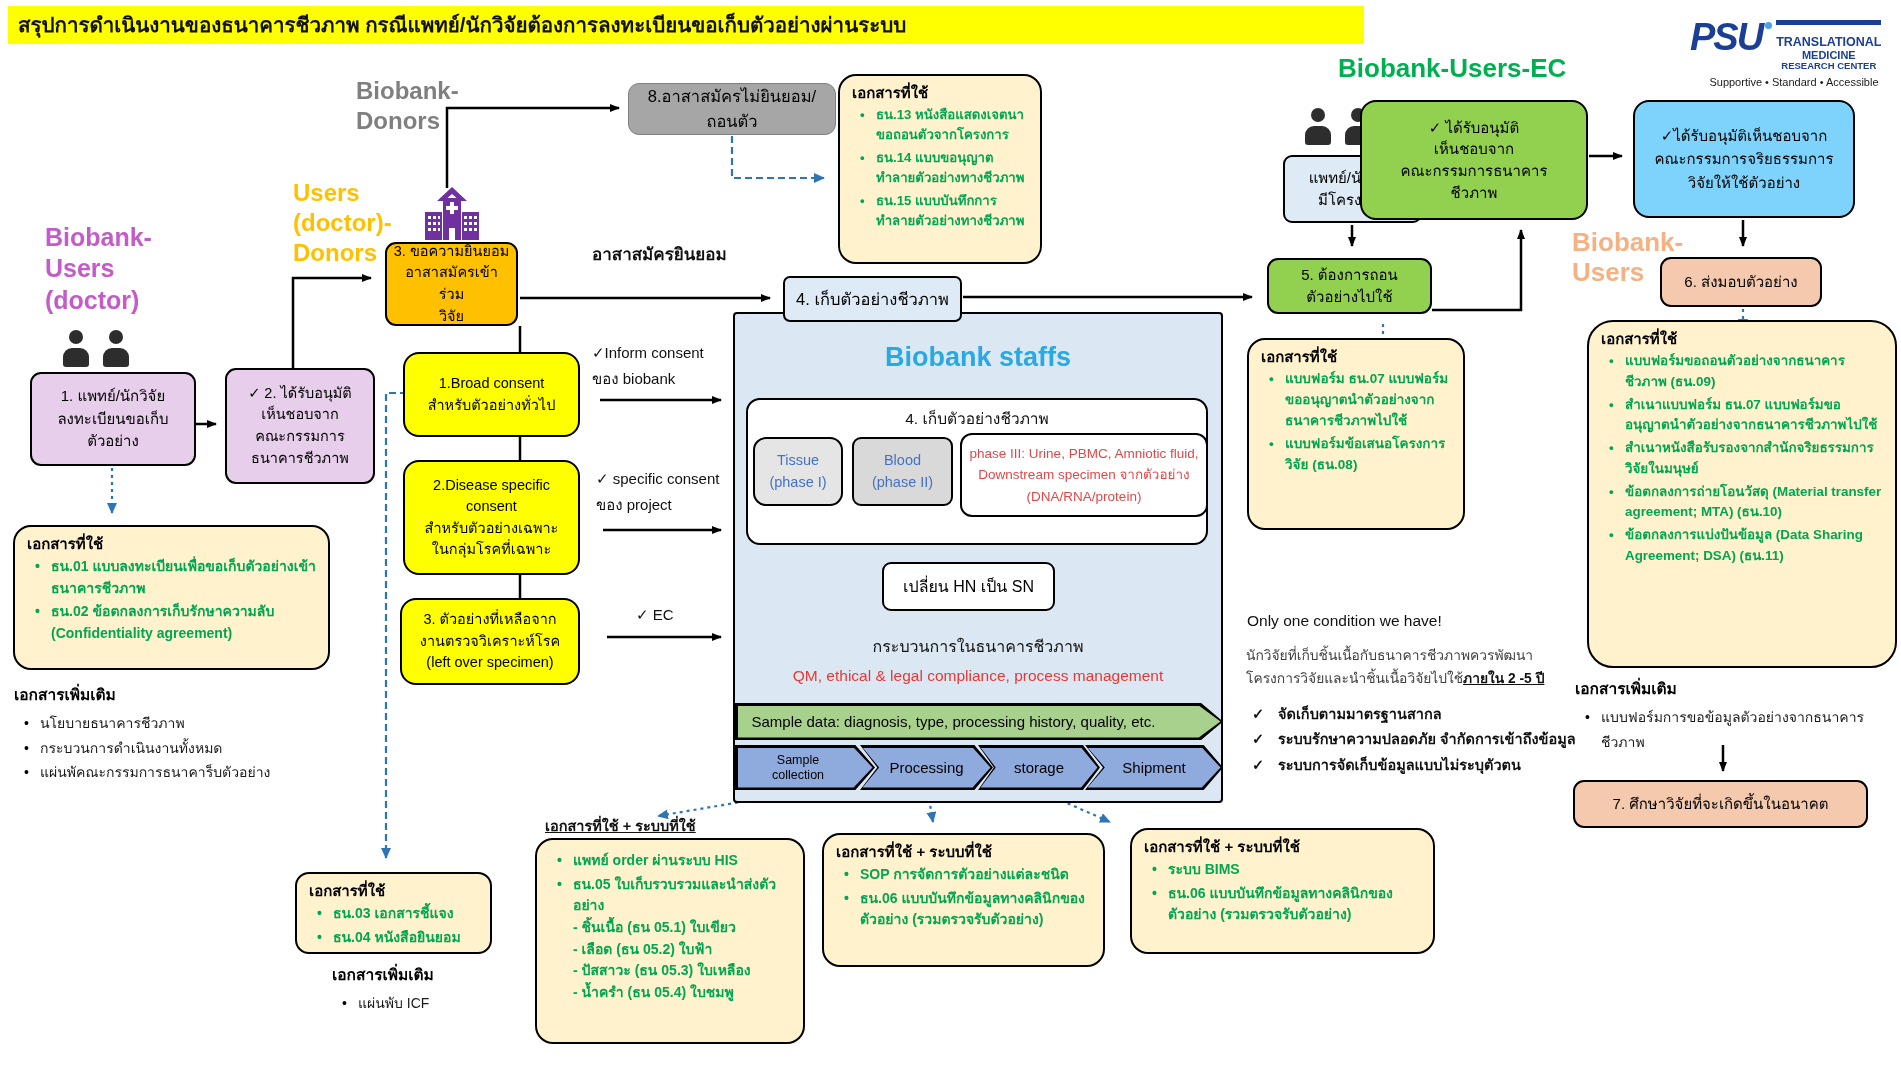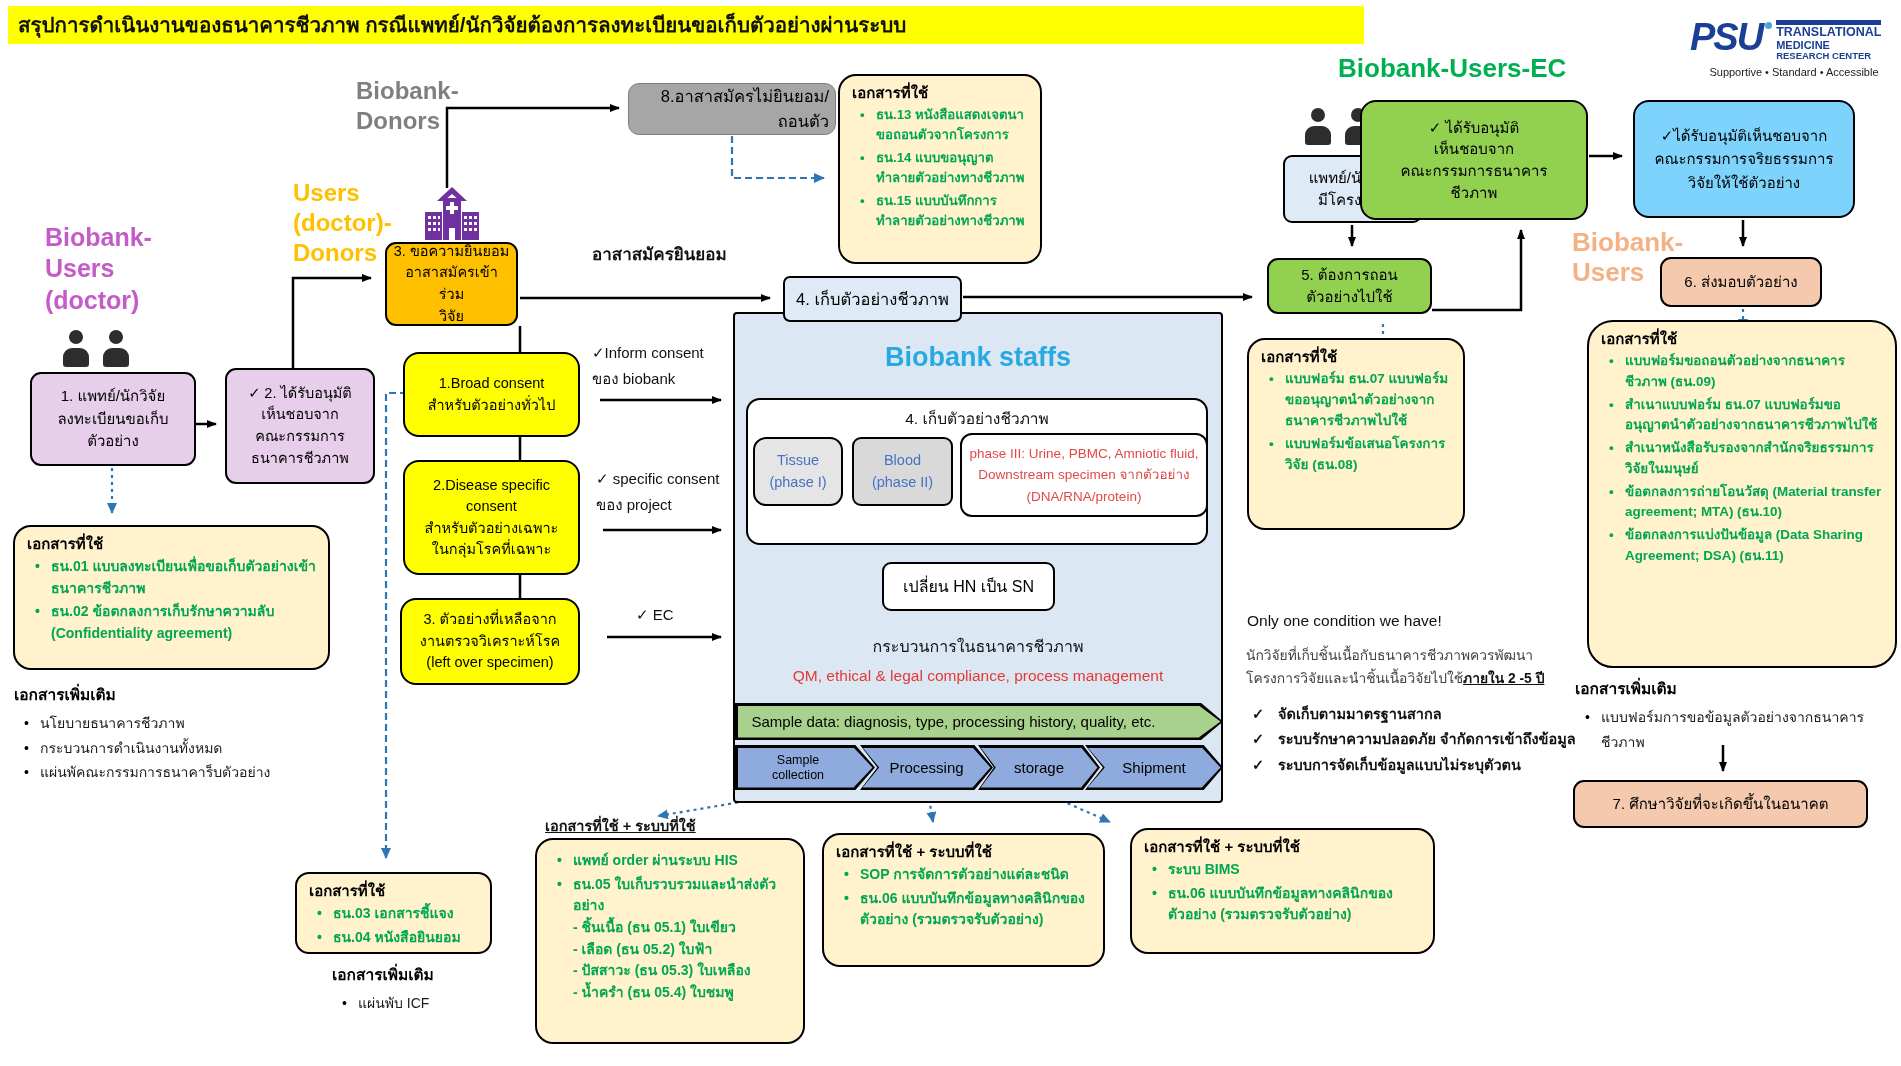--- a/index.html
+++ b/index.html
@@ -40,21 +40,21 @@
     justify-content:center;text-align:center;color:#000;line-height:1.15;white-space:pre-line;}
   .arrowR .shape,.arrowR .fill{clip-path:polygon(0 0,86% 0,100% 50%,86% 100%,0 100%);}
   .arrowN .shape,.arrowN .fill{clip-path:polygon(0 0,86% 0,100% 50%,86% 100%,0 100%,13% 50%);}
   .bannerClip .shape,.bannerClip .fill{clip-path:polygon(0 0,95.5% 0,100% 50%,95.5% 100%,0 100%);}
   .bannerClip .fill{background:#A9D18E;justify-content:flex-start;padding-left:14px;font-size:15px;}
   .check{display:inline-block;width:26px;font-weight:bold;}
   .logo{position:absolute;z-index:3;}
   .logo .row{display:flex;align-items:flex-start;}
   .logo .psu{font-size:38px;font-weight:bold;font-style:italic;color:#1B3F94;letter-spacing:-2px;line-height:0.9;}
   .logo .dot{width:7px;height:7px;border-radius:50%;background:#4AA3DD;margin:2px 4px 0 3px;}
-  .logo .org{border-top:5px solid #1B3F94;padding-top:0;color:#1B3F94;font-weight:bold;line-height:1.12;}
+  .logo .org{border-top:5px solid #1B3F94;padding-top:10px;color:#1B3F94;font-weight:bold;line-height:1.12;text-align:center;}
   .logo .org .l1{font-size:12.5px;}
   .logo .org .l2{font-size:11px;}
   .logo .org .l3{font-size:9.5px;}
   .logo .tagline{font-size:11px;color:#1a1a1a;margin-top:4px;text-align:center;width:100%;}
 </style>
 </head>
 <body>
 
 <svg class="wires" width="1901" height="1066" viewBox="0 0 1901 1066">
   <defs>
@@ -167,21 +167,21 @@
 <div class="node" style="left:30px;top:372px;width:166px;height:94px;background:#E7CEEB;">1. แพทย์/นักวิจัย
 ลงทะเบียนขอเก็บ
 ตัวอย่าง</div>
 <div class="node" style="left:225px;top:368px;width:150px;height:116px;background:#E7CEEB;font-size:14.5px;">✓ 2. ได้รับอนุมัติ
 เห็นชอบจาก
 คณะกรรมการ
 ธนาคารชีวภาพ</div>
 <div class="node" style="left:385px;top:242px;width:133px;height:84px;background:#FFC000;font-size:14.5px;">3. ขอความยินยอม
 อาสาสมัครเข้าร่วม
 วิจัย</div>
-<div class="node" style="left:628px;top:83px;width:208px;height:52px;background:#A6A6A6;border:1.5px solid #808080;font-size:16.5px;text-align:right;">8.อาสาสมัครไม่ยินยอม/ถอนตัว</div>
+<div class="node" style="left:628px;top:83px;width:208px;height:52px;background:#A6A6A6;border:1.5px solid #808080;font-size:16.5px;">8.อาสาสมัครไม่ยินยอม/ถอนตัว</div>
 <div class="abs" style="left:592px;top:240px;z-index:3;font-weight:bold;font-size:17px;">อาสาสมัครยินยอม</div>
 <div class="node" style="left:783px;top:276px;width:179px;height:46px;background:#DEEBF7;font-size:16.5px;border-radius:7px;z-index:4;">4. เก็บตัวอย่างชีวภาพ</div>
 
 <div class="node" style="left:403px;top:352px;width:177px;height:85px;background:#FFFF00;font-size:14.5px;border-radius:16px;">1.Broad consent
 สำหรับตัวอย่างทั่วไป</div>
 <div class="node" style="left:403px;top:460px;width:177px;height:115px;background:#FFFF00;font-size:14.5px;border-radius:16px;line-height:1.45;">2.Disease specific
 consent
 สำหรับตัวอย่างเฉพาะ
 ในกลุ่มโรคที่เฉพาะ</div>
 <div class="node" style="left:400px;top:598px;width:180px;height:87px;background:#FFFF00;font-size:14.5px;border-radius:16px;">3. ตัวอย่างที่เหลือจาก

